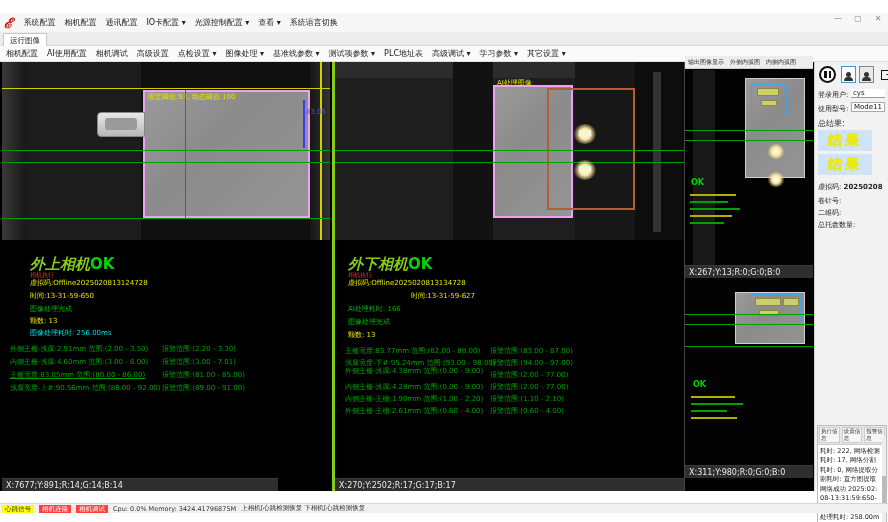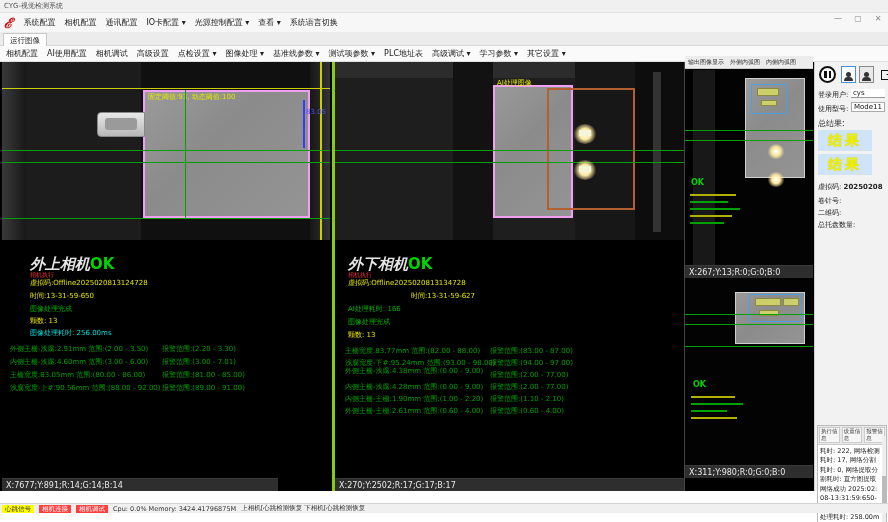--- a/index.html
+++ b/index.html
@@ -21,21 +21,21 @@
   .campanel{position:absolute;top:0;background:#000;}
   .camimg{position:absolute;left:0;top:0;overflow:hidden;background:#101010;}
   .camstatus{position:absolute;left:0;height:13px;background:#2e2e2e;color:#e8e8e8;font-size:8px;line-height:13px;padding-left:4px;border-top:1px solid #3a3a3a;}
   .hline{position:absolute;height:1px;}
   .vline{position:absolute;width:1px;}
   .grnline{background:#00a000;}
   .ylwline{background:#cfcf00;}
   .product{position:absolute;background:linear-gradient(135deg,#9a9a9a 0%,#8b8b8b 40%,#949494 100%);border:2px solid #f0a0f0;}
   .glow{position:absolute;border-radius:50%;background:radial-gradient(circle,#ffffff 0%,#ffe9a0 35%,rgba(120,90,20,0) 72%);}
   
-  .ctitle{font-family:"DejaVu Serif",serif;font-style:italic;font-weight:bold;font-size:15px;color:#e5e5e5;white-space:nowrap;}
+  .ctitle{font-family:"DejaVu Serif",serif;font-style:italic;font-weight:bold;font-size:15px;color:#84cc16;white-space:nowrap;}
   .cok{font-family:"DejaVu Sans",sans-serif;font-style:normal;font-weight:bold;font-size:15px;color:#00d400;}
   .red{color:#ff2a2a;}.ylw{color:#e4e400;}.grn{color:#00b400;}.cyn{color:#00dede;}.blu{color:#5050ff;}
   .tline{position:absolute;font-size:7px;white-space:nowrap;}
   .mrow{position:absolute;font-size:7px;color:#00a000;white-space:nowrap;}
   
   .smalltabs{position:absolute;background:#ececec;border-bottom:1px solid #ccc;display:flex;gap:6px;align-items:center;font-size:6px;color:#333;padding-left:3px;}
   .ybox{position:absolute;background:#cdd06a;border:1px solid #8a8a40;}
   .bbox{position:absolute;border:1px solid #4aa0e0;}
   .okmini{position:absolute;font-size:8px;font-weight:bold;color:#00d400;}
   .tick{position:absolute;height:2px;}
@@ -62,23 +62,20 @@
   .statusbar{position:absolute;left:0;top:503px;width:888px;height:10px;background:#f0f0f0;border-top:1px solid #d5d5d5;display:flex;align-items:center;gap:5px;padding-left:2px;font-size:6.5px;color:#333;}
   .badge{padding:0 3px;height:8px;line-height:8px;font-size:6.5px;}
   .badge-y{background:#ffff00;color:#333;text-align:right;}
   .badge-r{background:#ff4040;color:#fff;}
 </style>
 </head>
 <body>
 
 <div class="app">
 
-  <div class="abs titlebar">
-    <span>CYG-视觉检测系统</span>
-  </div>
 
   <div class="abs menubar">
     <span class="logo">ℰ</span>
     <span class="menu-item">系统配置</span>
     <span class="menu-item">相机配置</span>
     <span class="menu-item">通讯配置</span>
     <span class="menu-item">IO卡配置 ▾</span>
     <span class="menu-item">光源控制配置 ▾</span>
     <span class="menu-item">查看 ▾</span>
     <span class="menu-item">系统语言切换</span>
@@ -137,21 +134,21 @@
         <div class="tline ylw" style="left:28px;top:38px;">虚拟码:Offline2025020813124728</div>
         <div class="tline ylw" style="left:28px;top:51px;">时间:13-31-59-650</div>
         <div class="tline grn" style="left:28px;top:64px;">图像处理完成</div>
         <div class="tline ylw" style="left:28px;top:76px;">颗数: 13</div>
         <div class="tline cyn" style="left:28px;top:88px;">图像处理耗时: 256.00ms</div>
 
         <div class="mrow" style="left:8px;top:104px;"><span>外侧主栅-浅腐:2.91mm 范围:(2.00 - 3.50)</span></div>
         <div class="mrow" style="left:160px;top:104px;"><span>报警范围:(2.20 - 3.30)</span></div>
         <div class="mrow" style="left:8px;top:117px;"><span>内侧主栅-浅腐:4.60mm 范围:(3.00 - 6.00)</span></div>
         <div class="mrow" style="left:160px;top:117px;"><span>报警范围:(3.00 - 7.01)</span></div>
-        <div class="mrow" style="left:8px;top:130px;"><span>主栅宽度:83.05mm 范围:(80.00 - 86.00)</span></div>
+        <div class="mrow" style="left:8px;top:130px;text-decoration:underline;"><span>主栅宽度:83.05mm 范围:(80.00 - 86.00)</span></div>
         <div class="mrow" style="left:160px;top:130px;"><span>报警范围:(81.00 - 85.00)</span></div>
         <div class="mrow" style="left:8px;top:143px;"><span>浅腐宽度-上#:90.56mm 范围:(88.00 - 92.00)</span></div>
         <div class="mrow" style="left:160px;top:143px;"><span>报警范围:(89.00 - 91.00)</span></div>
       </div>
       <div class="camstatus" style="top:416px;width:276px;">X:7677;Y:891;R:14;G:14;B:14</div>
     </div>
 
     <div class="campanel" style="left:332px;width:350px;height:429px;border-left:3px solid #84cc16;">
       <div class="camimg" style="width:350px;height:178px;background:#1e1e1e;">
         <div class="abs" style="left:0;top:0;width:350px;height:16px;background:#2c2c2c;"></div>

